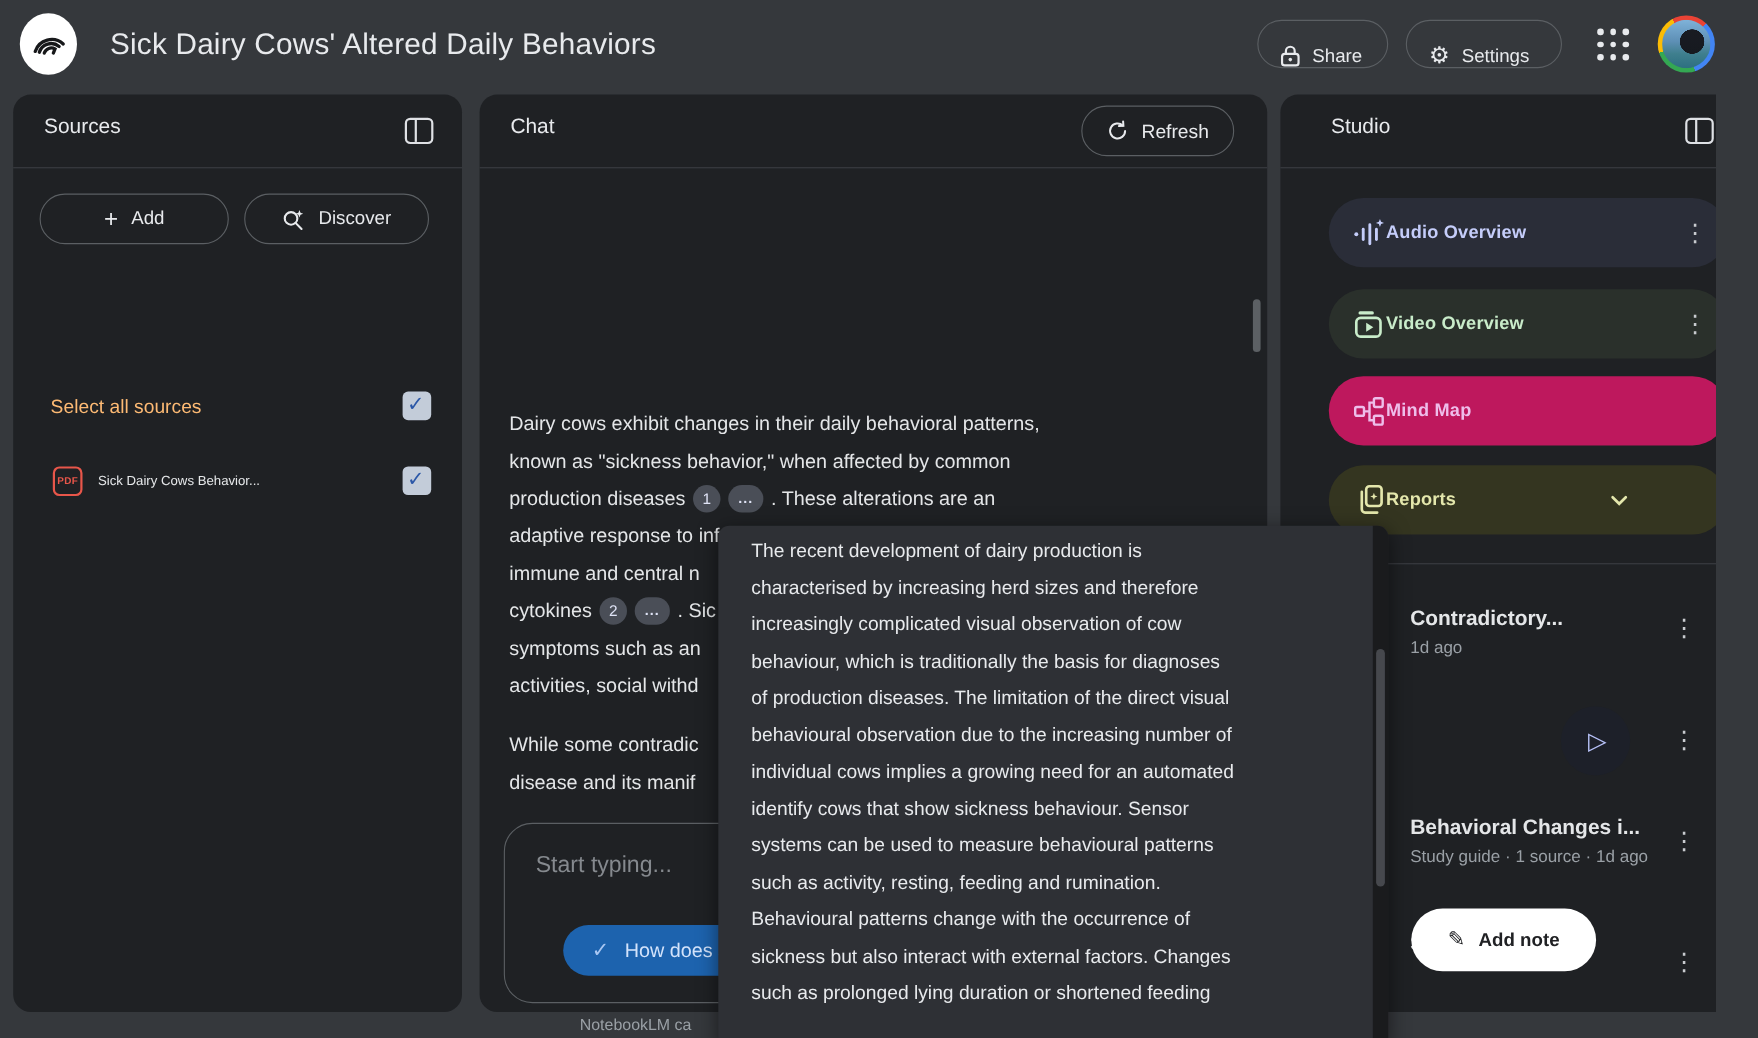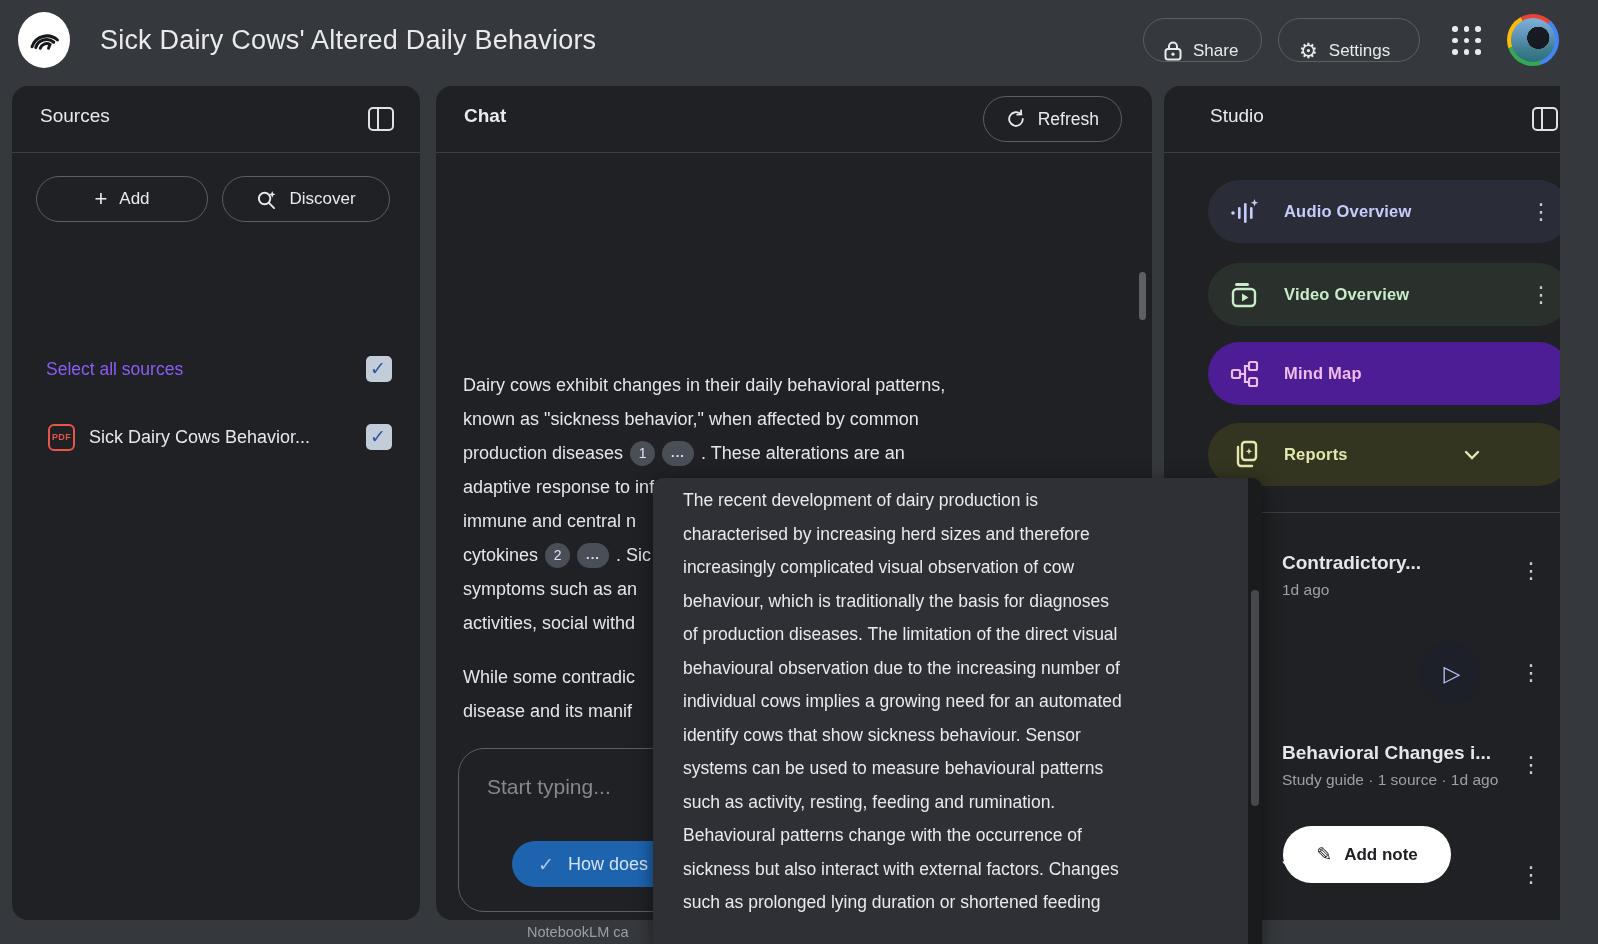--- a/index.html
+++ b/index.html
@@ -42,27 +42,27 @@
 
   
   .sources { left:12px; width:408px; }
   .src-btn { position:absolute; top:90px; height:46px; border:1px solid #5b5f63; border-radius:23px;
     display:flex; align-items:center; justify-content:center; gap:12px; color:#e8eaed; font-size:17px; cursor:pointer; }
   .add-btn { left:24px; width:172px; }
   .discover-btn { left:210px; width:168px; }
   .plus-glyph { font-size:22px; color:#e8eaed; line-height:1; }
   .row-flex { position:absolute; left:0; right:0; display:flex; align-items:center; }
   .selectall-row { top:266px; height:34px; padding:0 28px 0 34px; }
-  .selectall-label { font-size:17.5px; color:#8b5cf6; flex:1; }
+  .selectall-label { font-size:17.5px; color:#fdba74; flex:1; }
   .checkbox { width:26px; height:26px; border-radius:5px; background:#c3ccd9; position:relative; cursor:pointer; }
   .checkbox::after { content:"\2713"; position:absolute; left:4px; top:1px; font-size:19px; font-weight:bold; color:#2b57a7; }
   .source-row { top:332px; height:38px; padding:0 28px 0 36px; gap:14px; }
   .pdf-icon { width:27px; height:27px; border:2.5px solid #e8564a; border-radius:6px; display:flex;
     align-items:center; justify-content:center; font-size:9px; font-weight:bold; color:#e8564a; letter-spacing:.3px; }
-  .source-title { font-size:18px; color:#e6e8ea; flex:1; white-space:nowrap; overflow:hidden; }
+  .source-title { font-size:12px; color:#e6e8ea; flex:1; white-space:nowrap; overflow:hidden; }
 
   
   .chat { left:436px; width:716px; }
   .refresh-btn { position:absolute; right:30px; top:10px; height:46px; border:1px solid #5b5f63;
     border-radius:23px; display:flex; align-items:center; gap:12px; padding:0 22px; color:#e8eaed;
     font-size:17.5px; cursor:pointer; }
   .bubble { position:absolute; left:94px; top:90px; width:572px; height:130px; background:#15171a;
     border-radius:24px; padding:23px 26px; }
   .bubble-text { width:522px; font-size:18.5px; line-height:32px; color:#e8eaed; }
   .answer { position:absolute; left:27px; top:282px; font-size:18px; line-height:34px; color:#e4e6e8; }
@@ -80,25 +80,25 @@
     display:flex; align-items:center; gap:14px; padding:0 26px; cursor:pointer; white-space:nowrap; }
   .suggest-check { color:#a9c7f3; font-size:19px; }
   .suggest-label { color:#d3e3fb; font-size:18px; }
   .chat-footer { position:absolute; left:91px; top:838px; font-size:14.5px; color:#9aa0a6; white-space:nowrap; }
 
   
   .studio { left:1164px; width:422px; }
   .tool-pill { position:absolute; left:44px; width:362px; height:63px; border-radius:32px;
     display:flex; align-items:center; cursor:pointer; }
   .tool-icon { width:30px; height:30px; margin-left:22px; flex:none; }
-  .tool-label { margin-left:24px; font-size:16.5px; font-weight:bold; letter-spacing:.2px; flex:1; }
+  .tool-label { font-size:16.5px; font-weight:bold; letter-spacing:.2px; flex:1; }
   .tool-dots { margin-right:18px; }
   .pill-audio { top:94px; background:#2a2d38; color:#c5cdfa; }
   .pill-video { top:177px; background:#2a302b; color:#c9ecca; }
-  .pill-mind  { top:256px; background:#4c1d95; color:#eebdea; }
+  .pill-mind  { top:256px; background:#be185d; color:#eebdea; }
   .pill-reports { top:337px; background:#343520; color:#e4e7ac; }
   .chev { margin-left:14px; font-size:14px; }
   .studio-divider2 { position:absolute; left:24px; right:24px; top:426px; height:1px; background:#3b3e42; }
 
   .note-row { position:absolute; left:118px; right:40px; }
   .note-title { font-size:19px; font-weight:bold; color:#e4e6e8; white-space:nowrap; }
   .note-sub { font-size:15.5px; color:#9aa0a6; margin-top:5px; line-height:22px; }
   .note-dots { position:absolute; right:44px; }
   .play-btn { position:absolute; left:255px; top:556px; width:63px; height:63px; border-radius:50%;
     background:#1d2029; display:flex; align-items:center; justify-content:center; cursor:pointer; }
@@ -197,21 +197,21 @@
 
     <div class="row-flex source-row">
       <span class="pdf-icon">PDF</span>
       <span class="source-title">Sick Dairy Cows Behavior...</span>
       <span class="checkbox"></span>
     </div>
   </div>
 
   <div class="panel chat">
     <div class="panel-hd">
-      <div class="panel-title" style="left:28px;font-weight:bold;">Chat</div>
+      <div class="panel-title" style="left:28px;">Chat</div>
       <div class="refresh-btn">
         <span>
           <svg width="20" height="20" viewBox="0 0 22 22" fill="none">
             <path d="M18.5 11 a7.5 7.5 0 1 1 -2.3 -5.4" stroke="#e8eaed" stroke-width="2" stroke-linecap="round"></path>
             <path d="M16.5 1.5 l0.3 4.4 -4.4 0.3" stroke="#e8eaed" stroke-width="2" stroke-linecap="round" fill="none"></path>
           </svg>
         </span>
         <span>Refresh</span>
       </div>
     </div>

